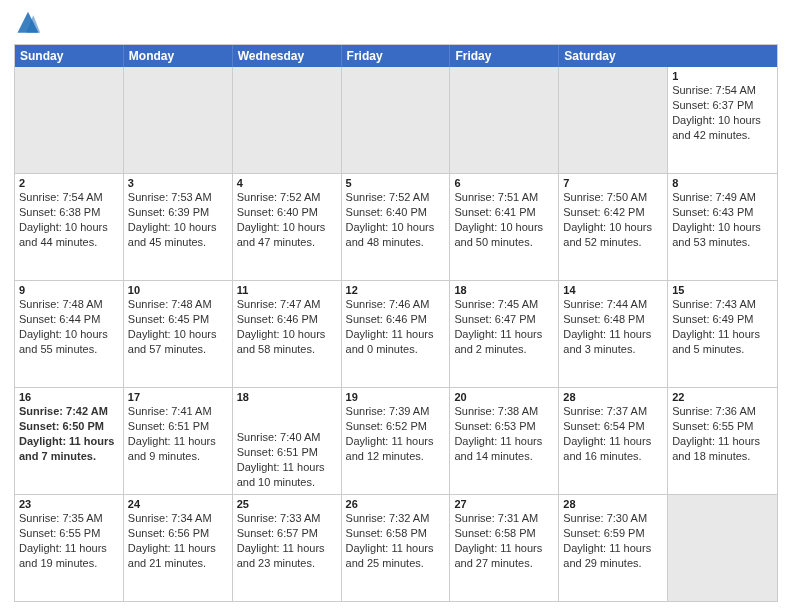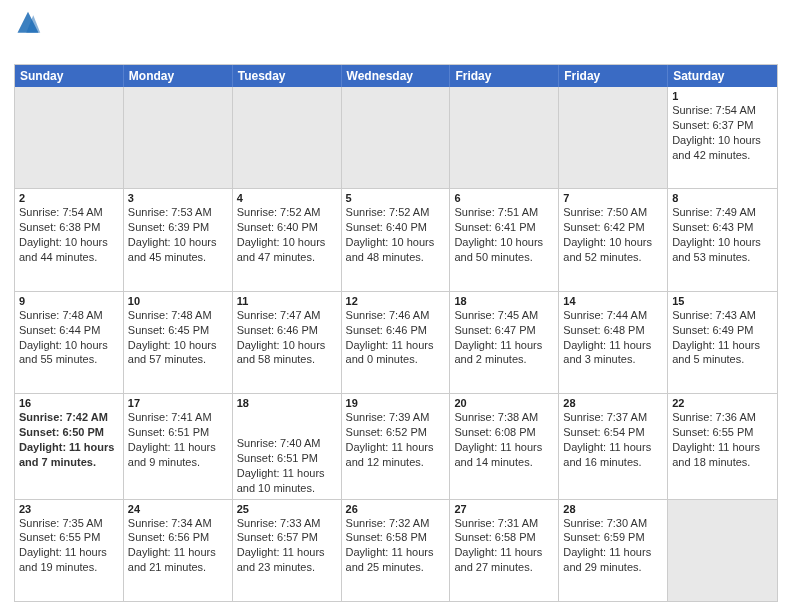--- a/index.html
+++ b/index.html
@@ -9,21 +9,20 @@
       width: 792px;
       height: 612px;
       overflow: hidden;
     }
     .page {
       width: 792px;
       height: 612px;
       padding: 10px 14px 10px 14px;
       display: flex;
       flex-direction: column;
-      gap: 20px;
     }
     .header {
       display: flex;
       justify-content: space-between;
       align-items: flex-start;
       margin-bottom: 6px;
     }
     .logo {
       display: flex;
       align-items: center;
@@ -126,21 +125,20 @@
     <div class="title-block">
       <div class="month-title"></div>
       <div class="location"></div>
     </div>
   </div>
 
   <div class="calendar">
     <div class="cal-header-row">
     <div class="cal-header-cell">Sunday</div>
         <div class="cal-header-cell">Monday</div>
-        <div class="cal-header-cell">Tuesday</div>
         <div class="cal-header-cell">Wednesday</div>
         <div class="cal-header-cell">Friday</div>
         <div class="cal-header-cell">Friday</div>
         <div class="cal-header-cell">Saturday</div>
       </div>
     <div class="cal-body">
     <div class="cal-row">
           <div class="cal-cell shaded empty"></div>
           <div class="cal-cell shaded empty"></div>
           <div class="cal-cell shaded empty"></div>
@@ -282,21 +280,21 @@
           <div class="cal-cell">
             <div class="day-num">19</div>
             <div class="cell-info" style="white-space: pre-line;">Sunrise: 7:39 AM
 Sunset: 6:52 PM
 Daylight: 11 hours
 and 12 minutes.</div>
           </div>
           <div class="cal-cell">
             <div class="day-num">20</div>
             <div class="cell-info" style="white-space: pre-line;">Sunrise: 7:38 AM
-Sunset: 6:08 PM
+Sunset: 6:53 PM
 Daylight: 11 hours
 and 14 minutes.</div>
           </div>
           <div class="cal-cell">
             <div class="day-num">28</div>
             <div class="cell-info" style="white-space: pre-line;">Sunrise: 7:37 AM
 Sunset: 6:54 PM
 Daylight: 11 hours
 and 16 minutes.</div>
           </div>

